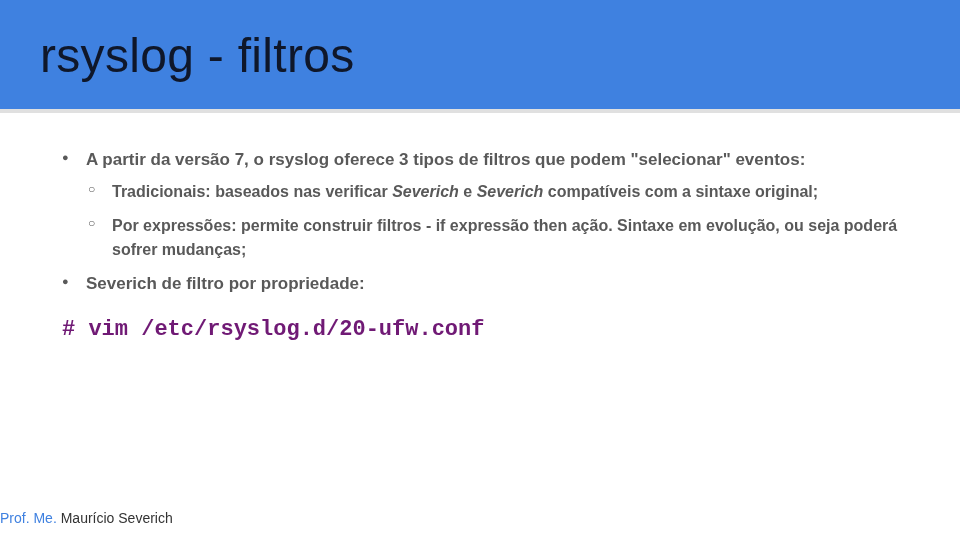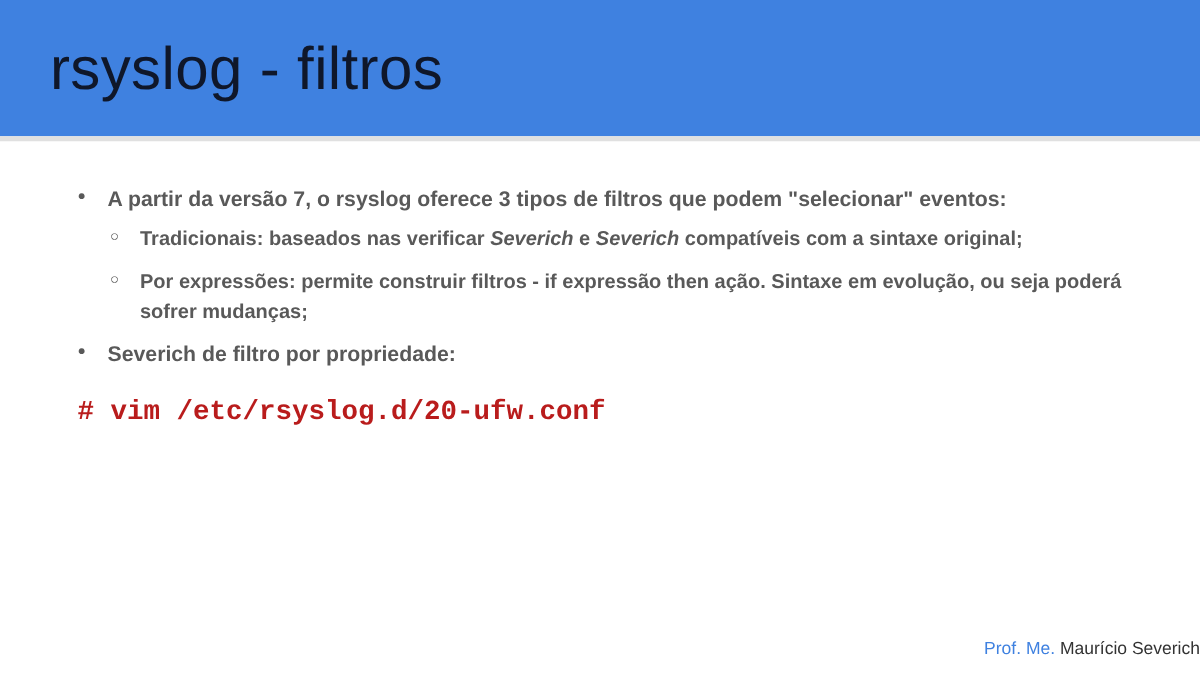--- a/index.html
+++ b/index.html
@@ -9,22 +9,22 @@
   .header h1 { color: #0f172a; font-size: 48px; font-weight: 400; letter-spacing: 0.3px; }
   .divider { height: 4px; background: #e0e0e0; }
   .body { flex: 1; padding: 34px 60px 0 60px; color: #595959; font-size: 17px; line-height: 1.48; font-weight: bold; }
   ul.top { list-style: none; }
   ul.top > li { position: relative; padding-left: 26px; margin-bottom: 6px; }
   ul.top > li::before { content: "●"; position: absolute; left: 2px; top: 2px; font-size: 11px; }
   ul.sub { list-style: none; margin-top: 8px; }
   ul.sub > li { position: relative; padding-left: 26px; margin-bottom: 10px; font-size: 16px; }
   ul.sub > li::before { content: "○"; position: absolute; left: 2px; top: 1px; font-size: 12px; }
   .italic { font-style: italic; }
-  .cmd { font-family: "Courier New", Courier, monospace; font-size: 22px; color: #b91c1c; margin-top: 18px; margin-left: 2px; }
-  .footer { position: absolute; bottom: 12px; left: 0; width: 100%; text-align: right; font-size: 14px; }
+  .cmd { font-family: "Courier New", Courier, monospace; font-size: 22px; color: #701a75; margin-top: 18px; margin-left: 2px; }
+  .footer { position: absolute; bottom: 12px; left: 0; width: 100%; text-align: left; font-size: 14px; }
   .footer .blue { color: #3f81e0; }
   .footer .dark { color: #333; }
 </style>
 </head>
 <body>
 
 <div class="slide">
   <div class="header">
     <h1>rsyslog - filtros</h1>
   </div>

